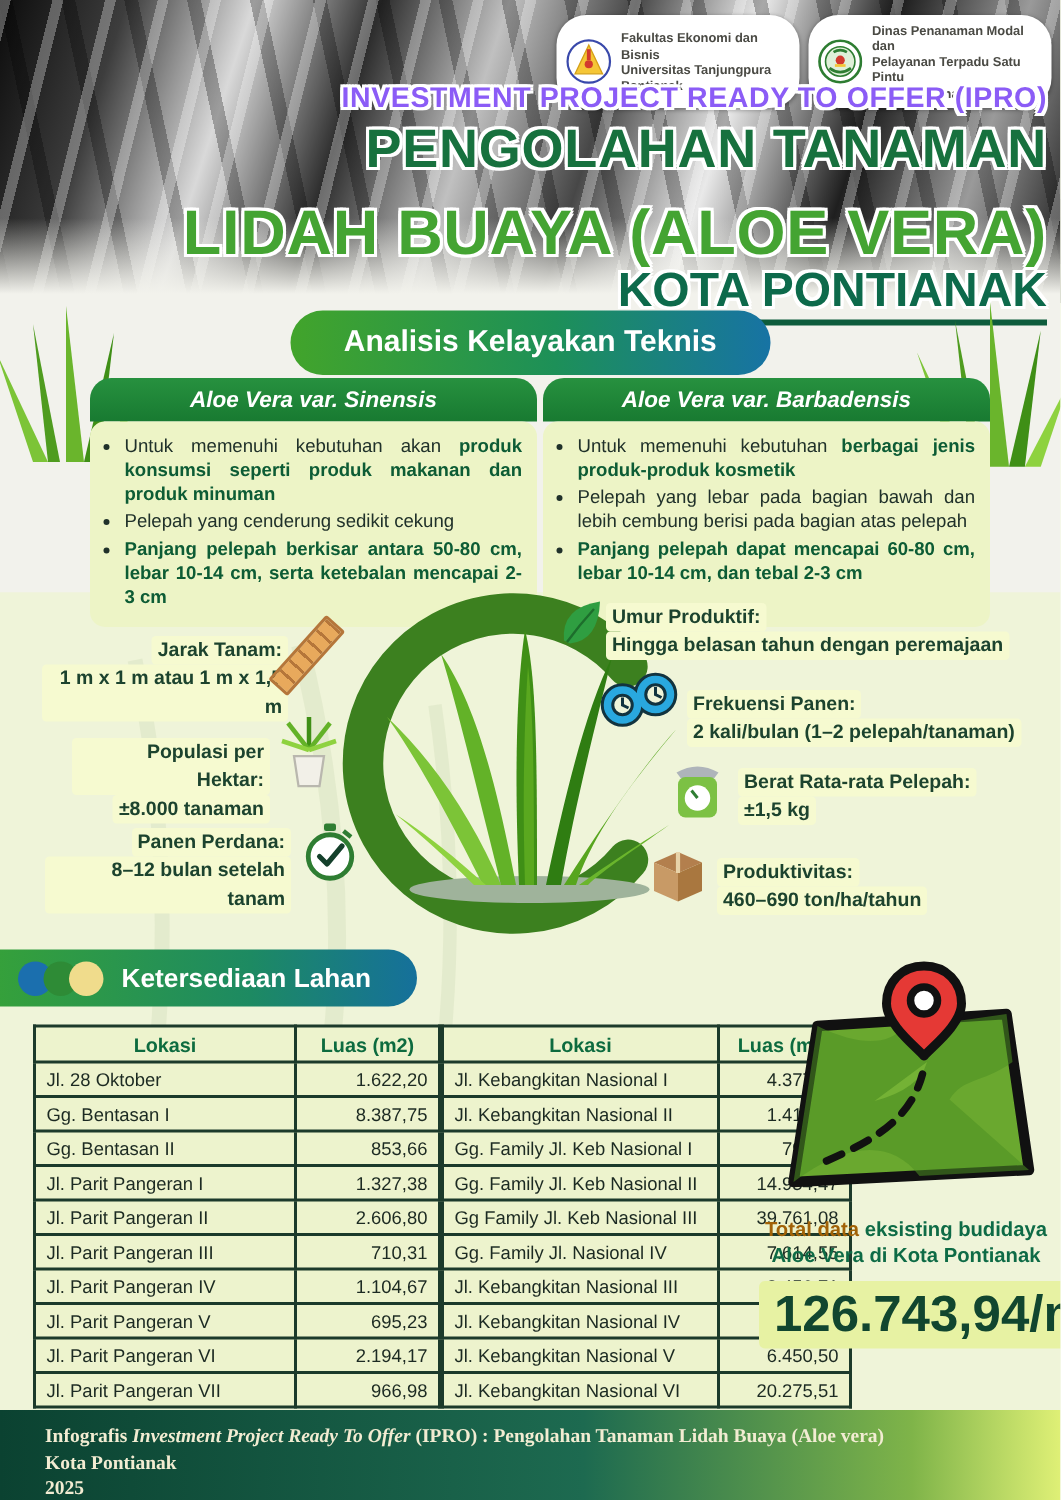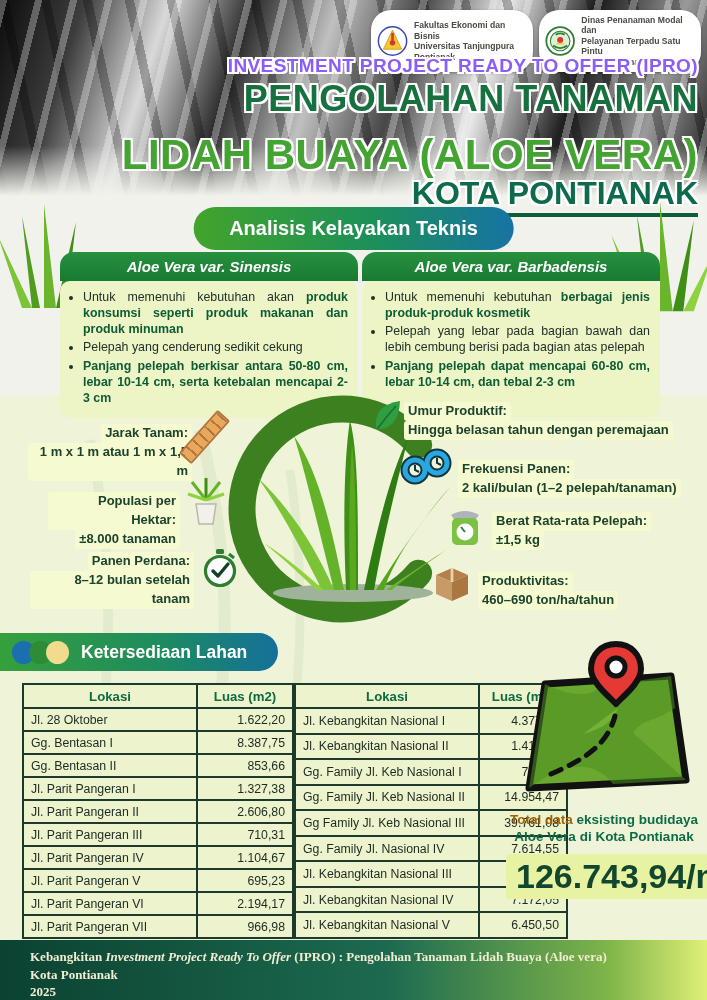--- a/index.html
+++ b/index.html
@@ -361,38 +361,42 @@
             <td class="val">3.456,71</td>
           </tr>
           <tr>
             <td class="loc">Jl. Kebangkitan Nasional IV</td>
             <td class="val">7.172,05</td>
           </tr>
           <tr>
             <td class="loc">Jl. Kebangkitan Nasional V</td>
             <td class="val">6.450,50</td>
           </tr>
+          <tr>
+            <td class="loc">Jl. Kebangkitan Nasional VI</td>
+            <td class="val">20.275,51</td>
+          </tr>
         </tbody>
     </table>
   </div>
 
   <svg style="position:absolute;left:523px;top:638px;" width="168" height="168" viewBox="0 0 168 168">
     <polygon points="22,46 148,38 163,142 6,150" fill="#6aa82f" stroke="#111" stroke-width="7" stroke-linejoin="round"></polygon>
     <path d="M22,46 C50,60 70,58 78,48 L148,38 L152,70 C130,85 120,80 110,95 L163,142 L90,146 C70,120 40,125 6,150 Z" fill="#4d8f22" opacity=".55"></path>
     <path d="M60,96 Q90,88 95,70" fill="#86c23d" opacity=".6"></path>
     <path d="M28,136 C60,122 84,108 92,78" fill="none" stroke="#111" stroke-width="5" stroke-dasharray="11 9" stroke-linecap="round"></path>
     <path d="M93,6 C78,6 68,17 68,31 C68,45 88,60 93,66 C98,60 118,45 118,31 C118,17 108,6 93,6 Z" fill="#e53935" stroke="#111" stroke-width="6" stroke-linejoin="round"></path>
     <circle cx="93" cy="29" r="9" fill="#fff" stroke="#111" stroke-width="5"></circle>
   </svg>
   <div class="total-text">
     <span class="dark">Total data </span><span>eksisting budidaya Aloe Vera di Kota Pontianak</span>
   </div>
   <div class="total-value">
     <span>126.743,94/m2</span>
   </div>
 
   <div class="footer">
-    <div><span>Kebangkitan </span><span class="it">Investment Project Ready To Offer</span><span> (IPRO) : Pengolahan Tanaman Lidah Buaya (Aloe vera)</span></div>
+    <div><span>Infografis </span><span class="it">Investment Project Ready To Offer</span><span> (IPRO) : Pengolahan Tanaman Lidah Buaya (Aloe vera)</span></div>
     <div>Kota Pontianak</div>
     <div>2025</div>
   </div>
 
 </div>
 
 </body></html>

